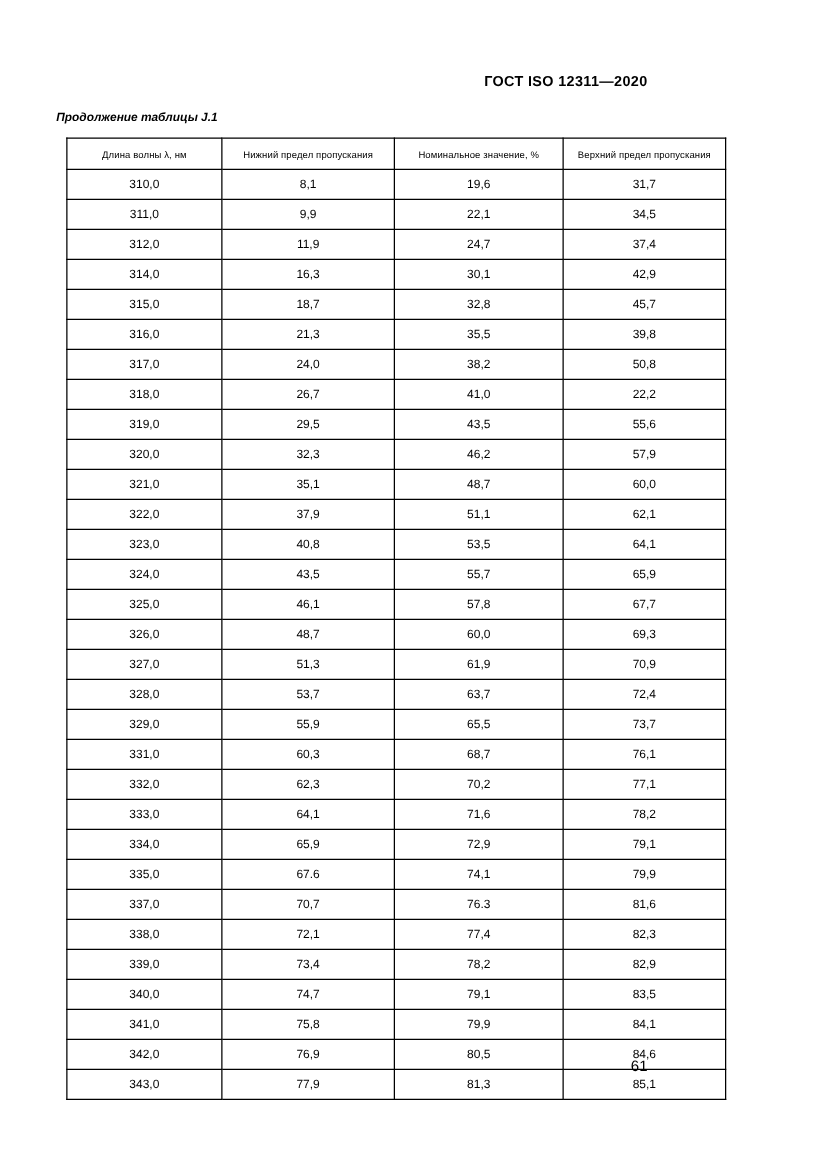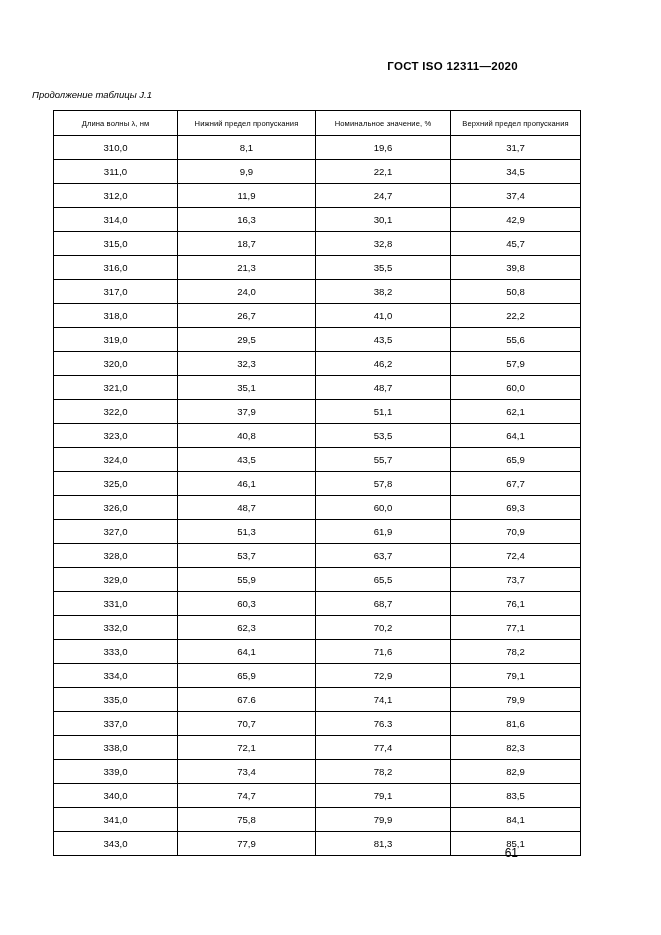--- a/index.html
+++ b/index.html
@@ -26,25 +26,26 @@
     position: absolute;
     right: 72px;
     top: 60px;
     font-size: 11.5px;
     font-weight: bold;
     letter-spacing: 0.3px;
     white-space: nowrap;
   }
   .table-caption {
     position: absolute;
-    left: 32px;
+    left: 45px;
     top: 89px;
     font-size: 9.5px;
     font-style: italic;
     white-space: nowrap;
+    font-weight: bold;
   }
   .data-table {
     position: absolute;
     left: 53px;
     top: 110px;
     width: 527px;
     border-collapse: collapse;
     table-layout: fixed;
   }
   .data-table td,
@@ -269,20 +270,26 @@
           <td>79,1</td>
           <td>83,5</td>
         </tr>
         <tr>
           <td>341,0</td>
           <td>75,8</td>
           <td>79,9</td>
           <td>84,1</td>
         </tr>
         <tr>
+          <td>342,0</td>
+          <td>76,9</td>
+          <td>80,5</td>
+          <td>84,6</td>
+        </tr>
+        <tr>
           <td>343,0</td>
           <td>77,9</td>
           <td>81,3</td>
           <td>85,1</td>
         </tr>
       </tbody>
   </table>
 
   <div class="page-number">61</div>
 

